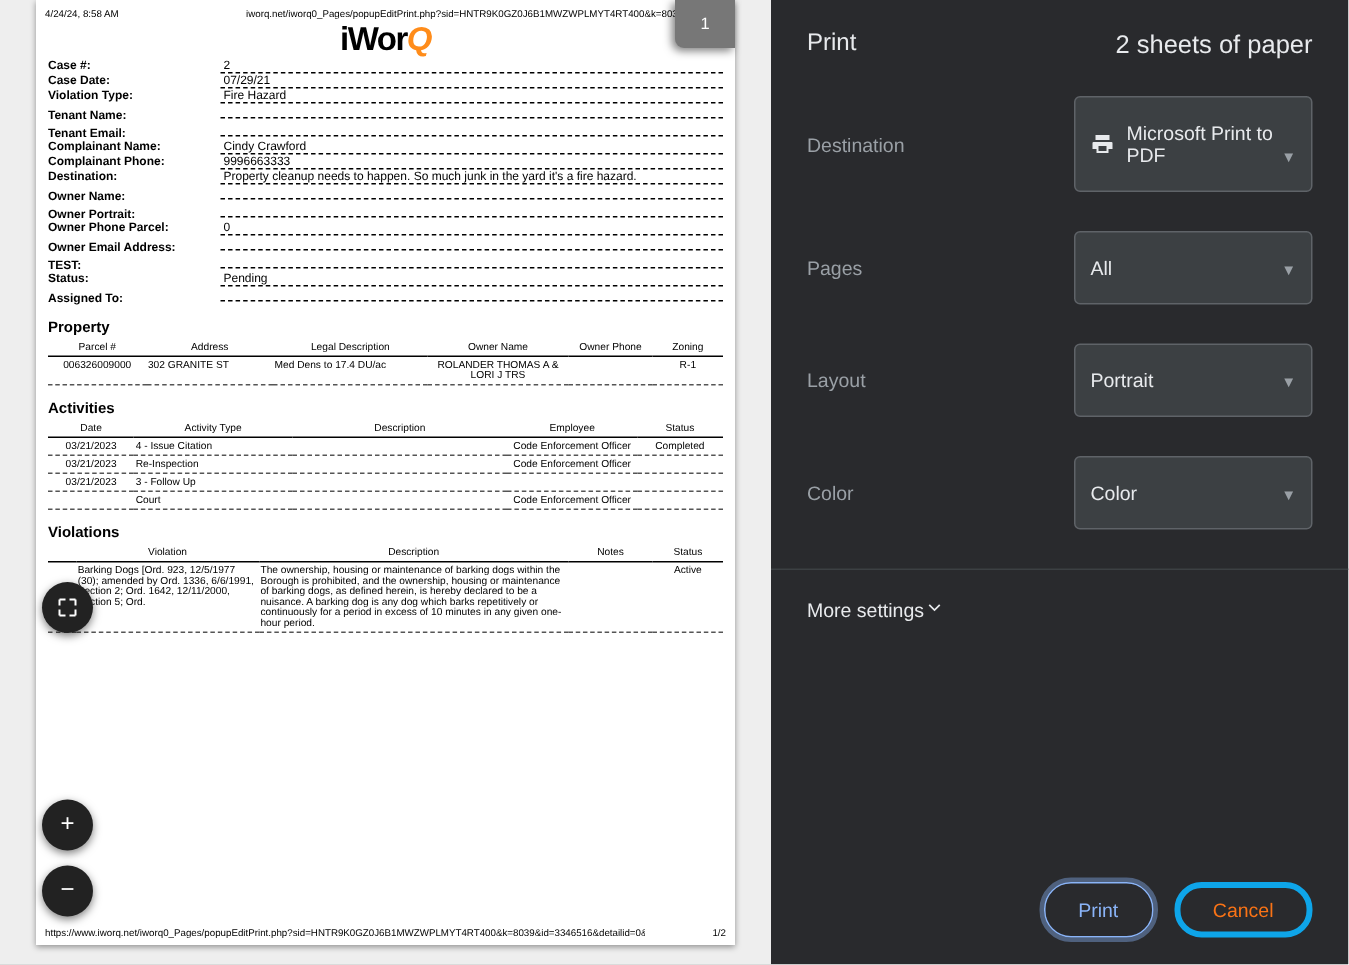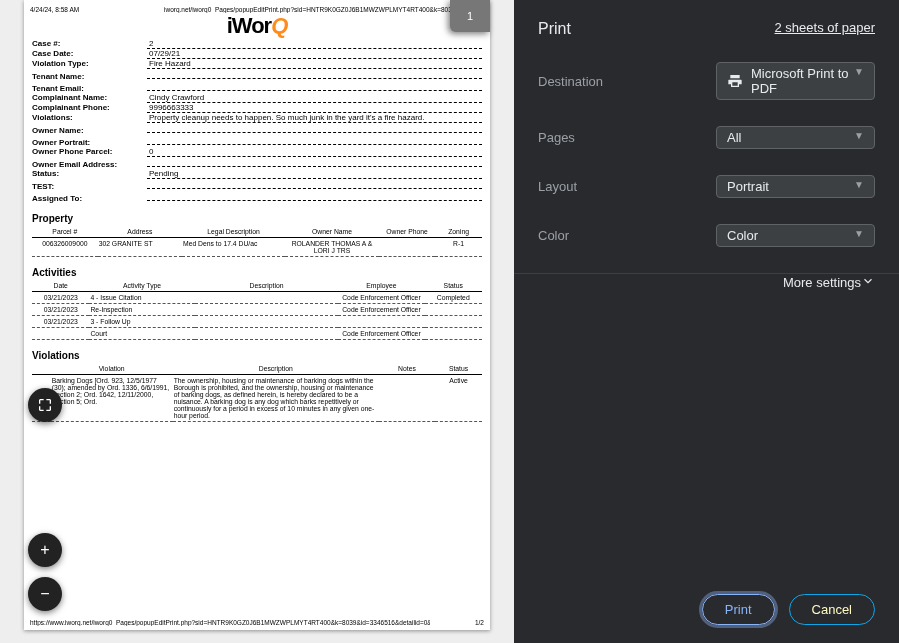--- a/index.html
+++ b/index.html
@@ -32,36 +32,36 @@
   
   .page-badge { position:absolute; top:0; right:0; width:40px; height:32px; background:#777; color:#fff; display:flex; align-items:center; justify-content:center; font-size:11px; border-bottom-left-radius:6px; box-shadow: -2px 2px 6px rgba(0,0,0,0.5);}
   
   .tool-buttons { position:absolute; left:28px; bottom:32px; display:flex; flex-direction:column; gap:10px;}
   .circle-btn { width:34px; height:34px; border-radius:50%; background:#222; color:#fff; display:flex; align-items:center; justify-content:center; font-size:16px; box-shadow:0 2px 6px rgba(0,0,0,0.5); cursor:pointer;}
 
   
   .dialog { flex:1; background:#292a2d; color:#e8eaed; display:flex; flex-direction:column; font-size:13px; position:relative;}
   .dlg-header { display:flex; justify-content:space-between; padding:20px 24px 24px; }
   .dlg-title { font-size:16px; }
-  .sheets { font-size:13px;text-decoration:underline;}
+  .sheets { font-size:17px;}
   
   .dlg-row { display:flex; align-items:center; padding:0 24px 26px;gap:48px;}
   .dlg-label { width:130px; color:#9aa0a6;}
   .dlg-control { flex:1; }
-  .select { background:#3c4043; border:1px solid #5f6368; border-radius:4px; padding:3px 10px; display:flex; align-items:flex-start; justify-content:space-between; color:#e8eaed; cursor:pointer; font-size:13px;}
+  .select { background:#3c4043; border:1px solid #5f6368; border-radius:4px; padding:16px 10px; display:flex; align-items:flex-end; justify-content:space-between; color:#e8eaed; cursor:pointer; font-size:13px;}
   .select .left-part { display:flex; align-items:center; gap:8px;}
   .chev { font-size:10px; color:#9aa0a6;}
   .printer-icon svg { display:block;}
 
-  .more-row { border-top:1px solid #3c4043; padding:0 24px; display:flex; justify-content:flex-end; align-items:center; cursor:pointer;}
+  .more-row { border-top:1px solid #3c4043; padding:18px 24px; display:flex; justify-content:flex-start; align-items:center; cursor:pointer;}
   
   .dlg-footer { margin-top:auto; padding:18px 24px; display:flex; justify-content:flex-end; gap:14px;}
   .btn { border-radius:18px; padding:7px 22px; font-size:13px; cursor:pointer; background:transparent;}
   .btn-primary { border:1px solid #8ab4f8; color:#8ab4f8; outline:3px solid rgba(138,180,248,0.4);}
-  .btn-secondary { border:1px solid #0ea5e9; color:#fef9c3;}
+  .btn-secondary { border:4px solid #0ea5e9; color:#f97316;}
 </style>
 </head>
 <body>
 
 <div class="preview-pane">
   <div class="preview-scroll">
     <div class="page">
       <div class="page-badge">1</div>
       <div class="page-header">
         <span>4/24/24, 8:58 AM</span>
@@ -93,46 +93,46 @@
           </div>
           <div class="field-row">
             <div class="field-label">Complainant Name:</div>
             <div class="field-val">Cindy Crawford</div>
           </div>
           <div class="field-row">
             <div class="field-label">Complainant Phone:</div>
             <div class="field-val">9996663333</div>
           </div>
           <div class="field-row">
-            <div class="field-label">Violations:</div>
+            <div class="field-label">Destination:</div>
             <div class="field-val">Property cleanup needs to happen. So much junk in the yard it's a fire hazard.</div>
           </div>
           <div class="field-row">
             <div class="field-label">Owner Name:</div>
             <div class="field-val"></div>
           </div>
           <div class="field-row">
             <div class="field-label">Owner Portrait:</div>
             <div class="field-val"></div>
           </div>
           <div class="field-row">
             <div class="field-label">Owner Phone Parcel:</div>
             <div class="field-val">0</div>
           </div>
           <div class="field-row">
             <div class="field-label">Owner Email Address:</div>
             <div class="field-val"></div>
           </div>
           <div class="field-row">
+            <div class="field-label">TEST:</div>
+            <div class="field-val"></div>
+          </div>
+          <div class="field-row">
             <div class="field-label">Status:</div>
             <div class="field-val">Pending</div>
-          </div>
-          <div class="field-row">
-            <div class="field-label">TEST:</div>
-            <div class="field-val"></div>
           </div>
           <div class="field-row">
             <div class="field-label">Assigned To:</div>
             <div class="field-val"></div>
           </div>
         </div>
 
       <div class="section-title">Property</div>
       <table class="mini">
         <thead>

